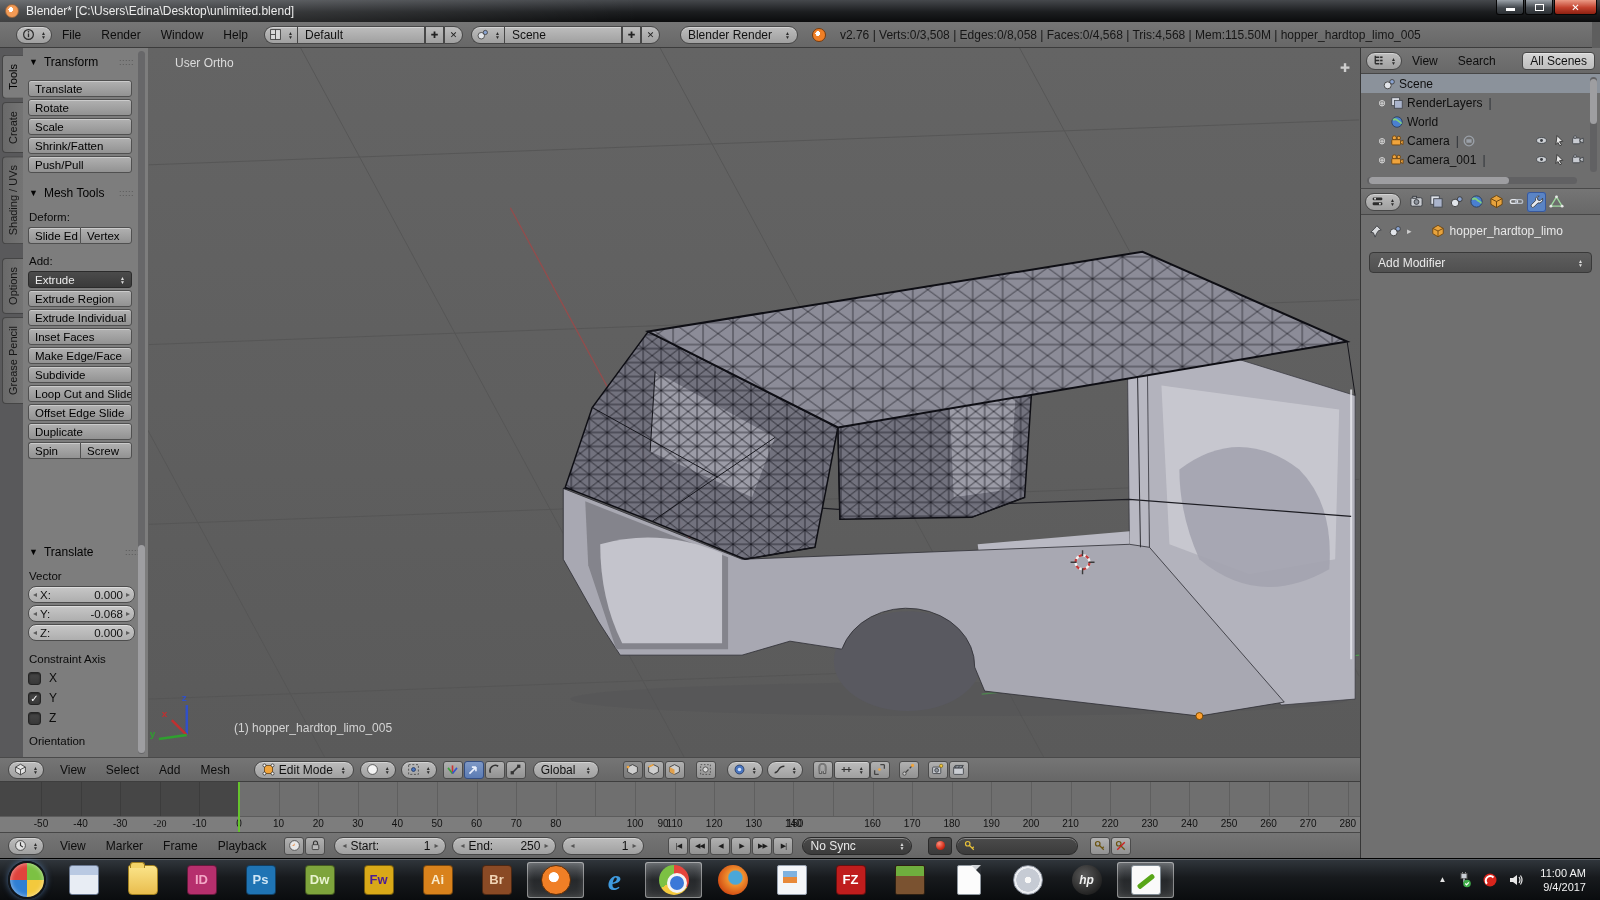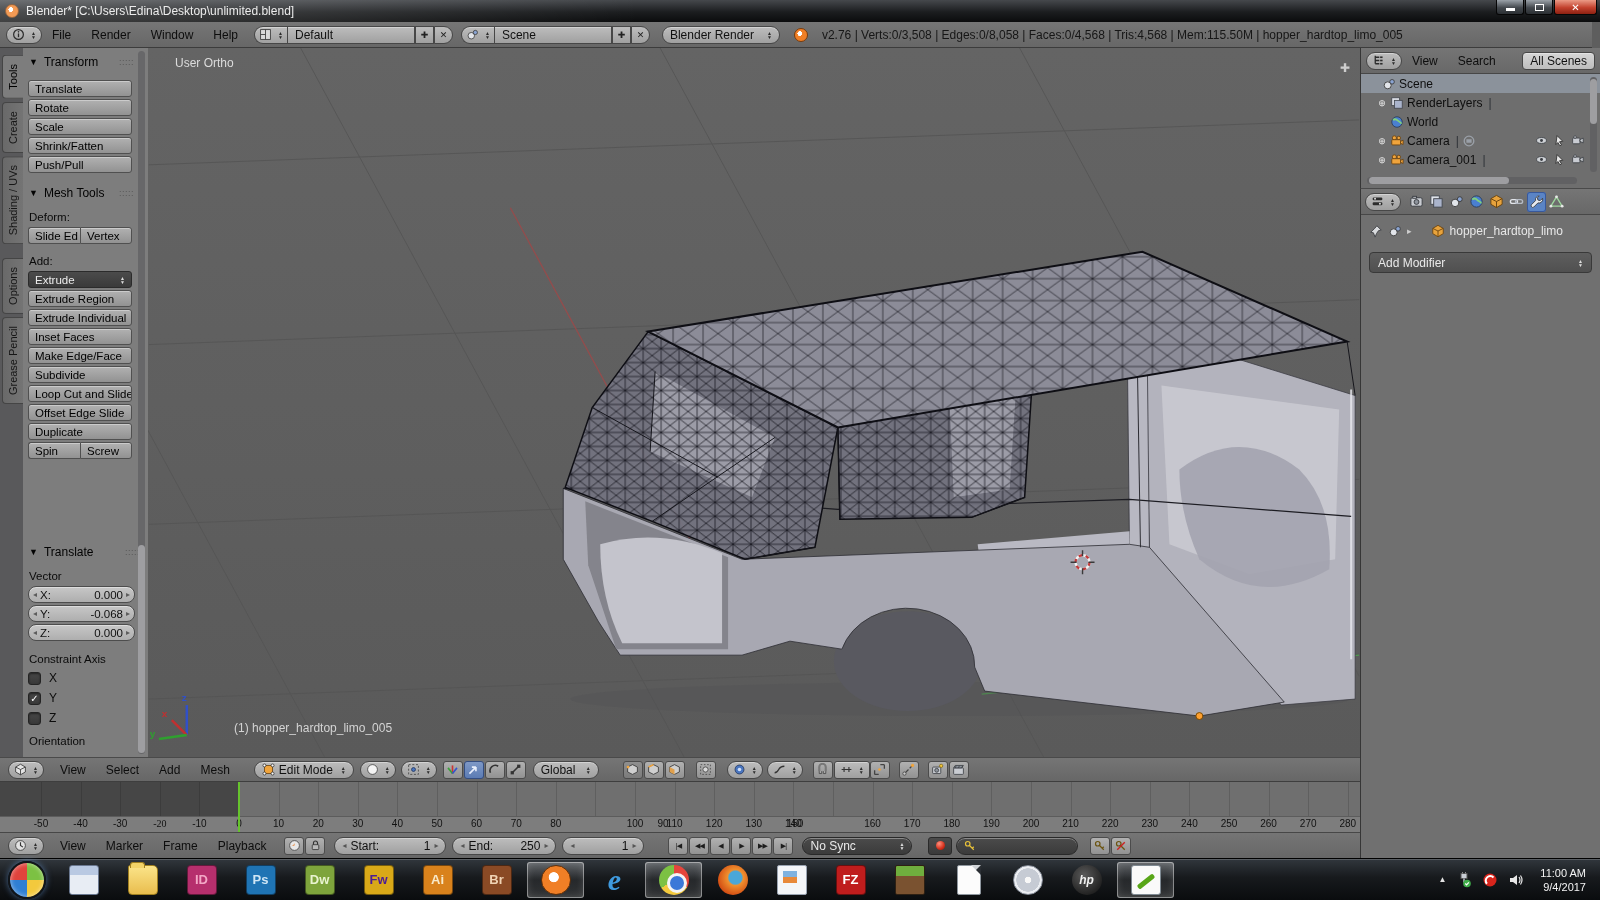--- a/index.html
+++ b/index.html
@@ -10,21 +10,21 @@
   .titlebar{position:absolute;left:0;top:0;width:1600px;height:22px;background:linear-gradient(#45484c,#1b1d1f 55%,#0b0c0d);display:flex;align-items:center;padding-left:5px;color:#e9e9e9;font-size:12px}
   .title-sheen{position:absolute;left:0;top:0;width:640px;height:22px;background:linear-gradient(90deg,rgba(255,255,255,.22),rgba(255,255,255,0));pointer-events:none}
   .app-icon{width:14px;height:14px;border-radius:50%;background:radial-gradient(circle at 40% 38%,#fff 0 22%,#f07f26 24%);margin-right:7px;border:1px solid #7a3c0c}
   .win-btns{position:absolute;right:3px;top:0;display:flex}
   .win-btn{width:28px;height:15px;margin-left:1px;border:1px solid #060606;border-top:none;border-radius:0 0 3px 3px;background:linear-gradient(#9aa1a8,#43484d 55%,#2b2f33);display:flex;align-items:center;justify-content:center;color:#fff}
   .win-btn.close{width:43px;background:linear-gradient(#eb9a86,#c2402d 55%,#8c2112);font-size:10px}
   .glyph-min{width:9px;height:3px;background:#fff;margin-top:5px}
   .glyph-max{width:9px;height:7px;border:1.5px solid #fff}
 
   
-  .topheader{position:absolute;left:0;top:22px;width:1592px;height:26px;background:linear-gradient(#767676,#676767);border-bottom:1px solid #3c3c3c;display:flex;align-items:center;padding:0 6px;color:#101010}
+  .topheader{position:absolute;left:0;top:22px;width:1592px;height:26px;background:linear-gradient(#767676,#676767);border-bottom:1px solid #3c3c3c;display:flex;align-items:center;padding:0 16px;color:#101010}
   .menu-item{padding:0 10px;color:#0d0d0d}
   .pill{display:inline-flex;align-items:center;gap:4px;height:18px;padding:0 7px;border-radius:9px;background:linear-gradient(#bdbdbd,#a0a0a0);border:1px solid #474747;box-shadow:inset 0 1px 0 rgba(255,255,255,.35);color:#111;white-space:nowrap}
   .pill.dark{background:linear-gradient(#4b4b4b,#3b3b3b);border-color:#292929;color:#e9e9e9}
   .pill.seg{border-radius:9px 0 0 9px;border-right:none}
   .sq-btn{display:inline-flex;align-items:center;justify-content:center;width:19px;height:18px;background:linear-gradient(#bdbdbd,#a0a0a0);border:1px solid #474747;font-size:9px;color:#222}
   .sq-btn.rr{border-radius:0 9px 9px 0}
   .updn{display:inline-flex;flex-direction:column;align-items:center;line-height:4px;font-size:5px;color:#2c2c2c;margin-left:2px}
   .updn.light{color:#ddd}
   .mini-ic svg{width:13px;height:13px;display:block}
   .stats{margin-left:14px;color:#161616;white-space:nowrap}
@@ -213,21 +213,21 @@
       <span class="updn">
           <span>▲</span>
           <span>▼</span>
         </span>
     </span>
     <span class="pill" style="width:118px;border-radius:0">
         <span>Scene</span>
       </span>
     <span class="sq-btn">✚</span>
     <span class="sq-btn rr">✕</span>
-    <span class="pill" style="margin-left:12px;width:118px">
+    <span class="pill" style="margin-left:20px;width:118px">
       <span>Blender Render</span>
       <span class="updn" style="margin-left:auto">
           <span>▲</span>
           <span>▼</span>
         </span>
     </span>
     <span class="app-icon" style="margin-left:14px;margin-right:0"></span>
     <span class="stats">v2.76 | Verts:0/3,508 | Edges:0/8,058 | Faces:0/4,568 | Tris:4,568 | Mem:115.50M | hopper_hardtop_limo_005</span>
   </div>
 

